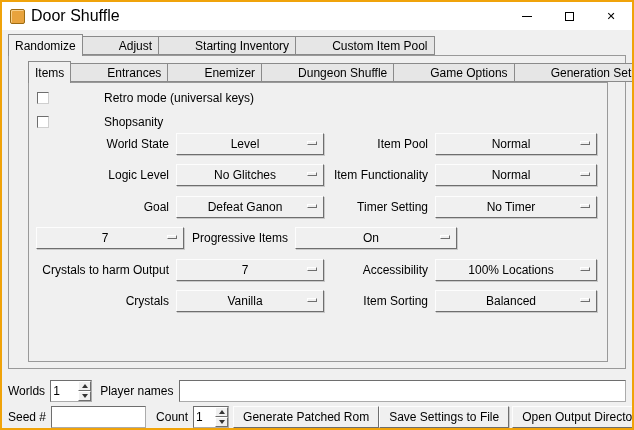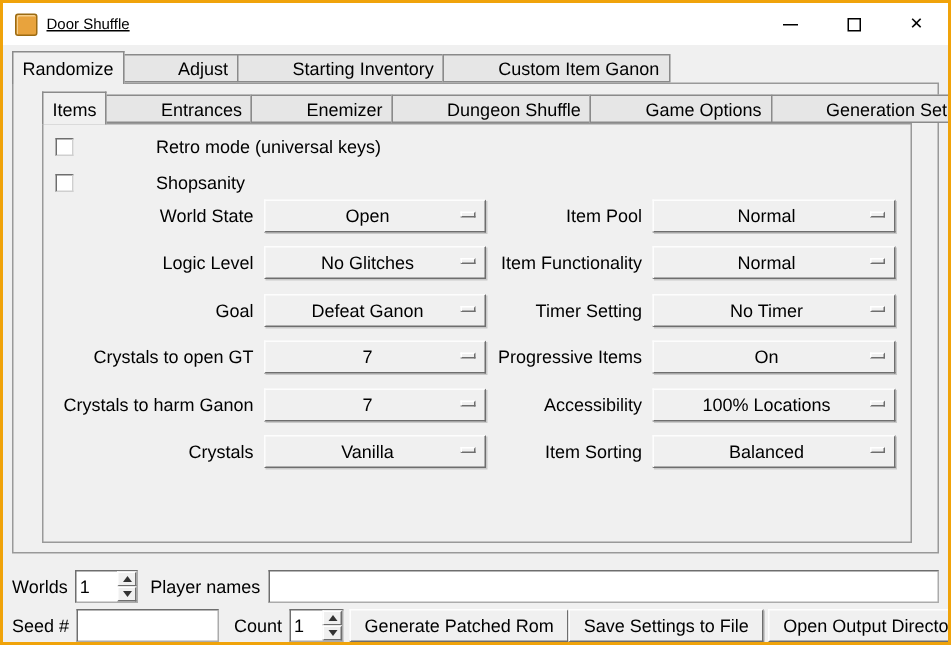--- a/index.html
+++ b/index.html
@@ -8,21 +8,21 @@
 
   .window { position: relative; width: 634px; height: 430px;
             border: 2px solid #f0a30a; background: #f0f0f0; overflow: hidden; }
 
   
   .titlebar { position: absolute; top: 0; left: 0; right: 0; height: 28px;
               background: #ffffff; display: flex; align-items: center; }
   .app-icon { width: 15px; height: 15px; margin: 0 6px 0 8px;
               background: #e8a33d; border: 1px solid #9c6b12; border-radius: 2px;
               box-shadow: inset 1px 1px 0 #f7cf8a; }
-  .title-text { font-size: 10px; text-decoration: underline; }
+  .title-text { font-size: 16px; }
   .win-controls { margin-left: auto; display: flex; height: 28px; }
   .win-btn { width: 42px; height: 28px; display: flex; align-items: center; justify-content: center; }
   .min-glyph { width: 10px; height: 1px; background: #000; }
   .max-glyph { width: 9px; height: 9px; border: 1px solid #000; }
   .close-glyph { font-size: 11px; line-height: 1; }
 
   
   .tabs { position: absolute; display: flex; align-items: flex-end; }
   .tabs1 { top: 32px; left: 6px; height: 22px; z-index: 4; }
   .tabs2 { top: 59px; left: 26px; height: 22px; z-index: 4; }
@@ -113,21 +113,21 @@
     <div class="tab active">
         <span>Randomize</span>
       </div>
     <div class="tab">
         <span>Adjust</span>
       </div>
     <div class="tab">
         <span>Starting Inventory</span>
       </div>
     <div class="tab">
-        <span>Custom Item Ganon</span>
+        <span>Custom Item Pool</span>
       </div>
   </div>
   <div class="pane pane1"></div>
 
   <div class="tabs tabs2">
     <div class="tab active">
         <span>Items</span>
       </div>
     <div class="tab">
         <span>Entrances</span>
@@ -153,21 +153,21 @@
       <span class="cb-label">Retro mode (universal keys)</span>
     </div>
     <div class="cb-row" style="top:30px">
       <div class="cbx"></div>
       <span class="cb-label">Shopsanity</span>
     </div>
 
     <div class="frow" style="top:50px">
       <span class="lab lab-l">World State</span>
       <div class="opt opt-l">
-        <span class="opt-text">Open</span>
+        <span class="opt-text">Level</span>
         <span class="ind"></span>
       </div>
       <span class="lab lab-r">Item Pool</span>
       <div class="opt opt-r">
         <span class="opt-text">Normal</span>
         <span class="ind"></span>
       </div>
     </div>
 
     <div class="frow" style="top:81px">
@@ -190,34 +190,33 @@
         <span class="ind"></span>
       </div>
       <span class="lab lab-r">Timer Setting</span>
       <div class="opt opt-r">
         <span class="opt-text">No Timer</span>
         <span class="ind"></span>
       </div>
     </div>
 
     <div class="frow" style="top:144px">
-      <span class="lab lab-l">Crystals to open GT</span>
       <div class="opt opt-l">
         <span class="opt-text">7</span>
         <span class="ind"></span>
       </div>
       <span class="lab lab-r">Progressive Items</span>
       <div class="opt opt-r">
         <span class="opt-text">On</span>
         <span class="ind"></span>
       </div>
     </div>
 
     <div class="frow" style="top:176px">
-      <span class="lab lab-l">Crystals to harm Ganon</span>
+      <span class="lab lab-l">Crystals to harm Output</span>
       <div class="opt opt-l">
         <span class="opt-text">7</span>
         <span class="ind"></span>
       </div>
       <span class="lab lab-r">Accessibility</span>
       <div class="opt opt-r">
         <span class="opt-text">100% Locations</span>
         <span class="ind"></span>
       </div>
     </div>

